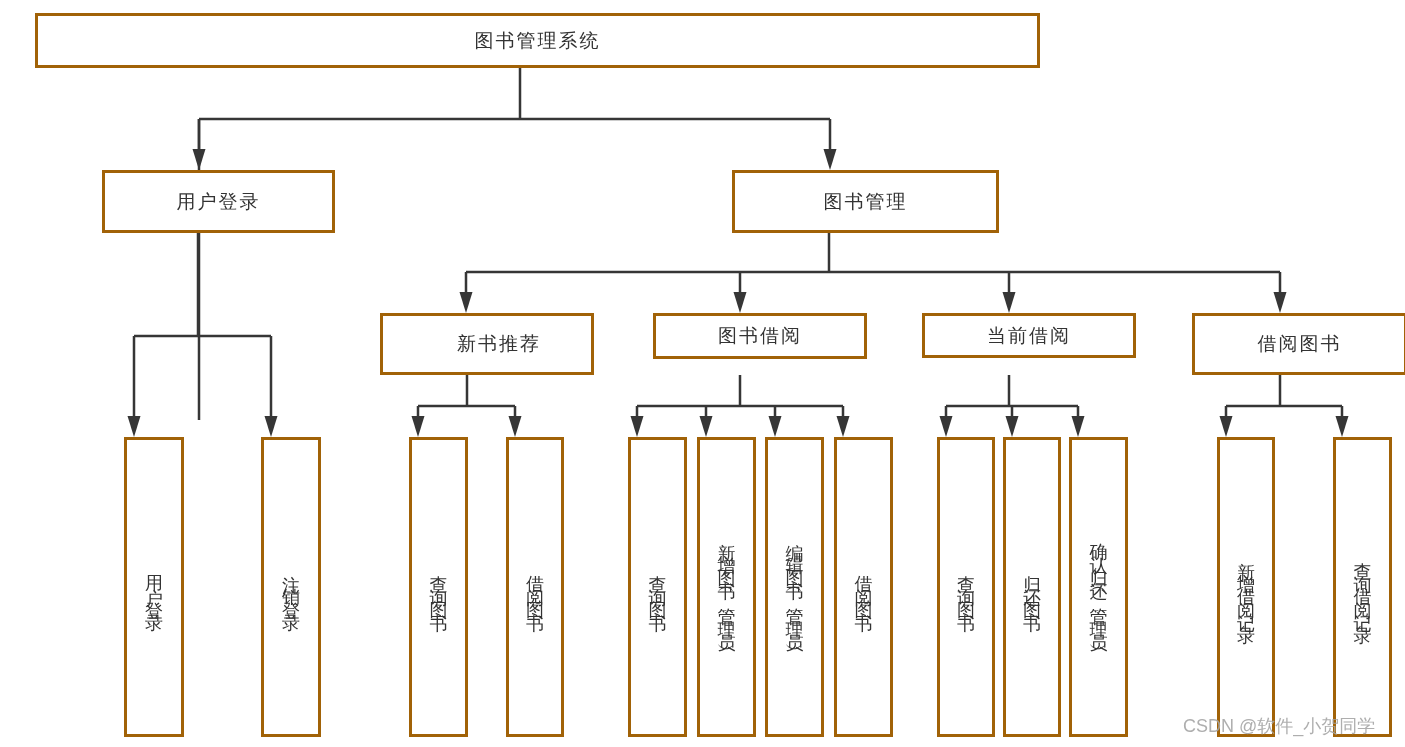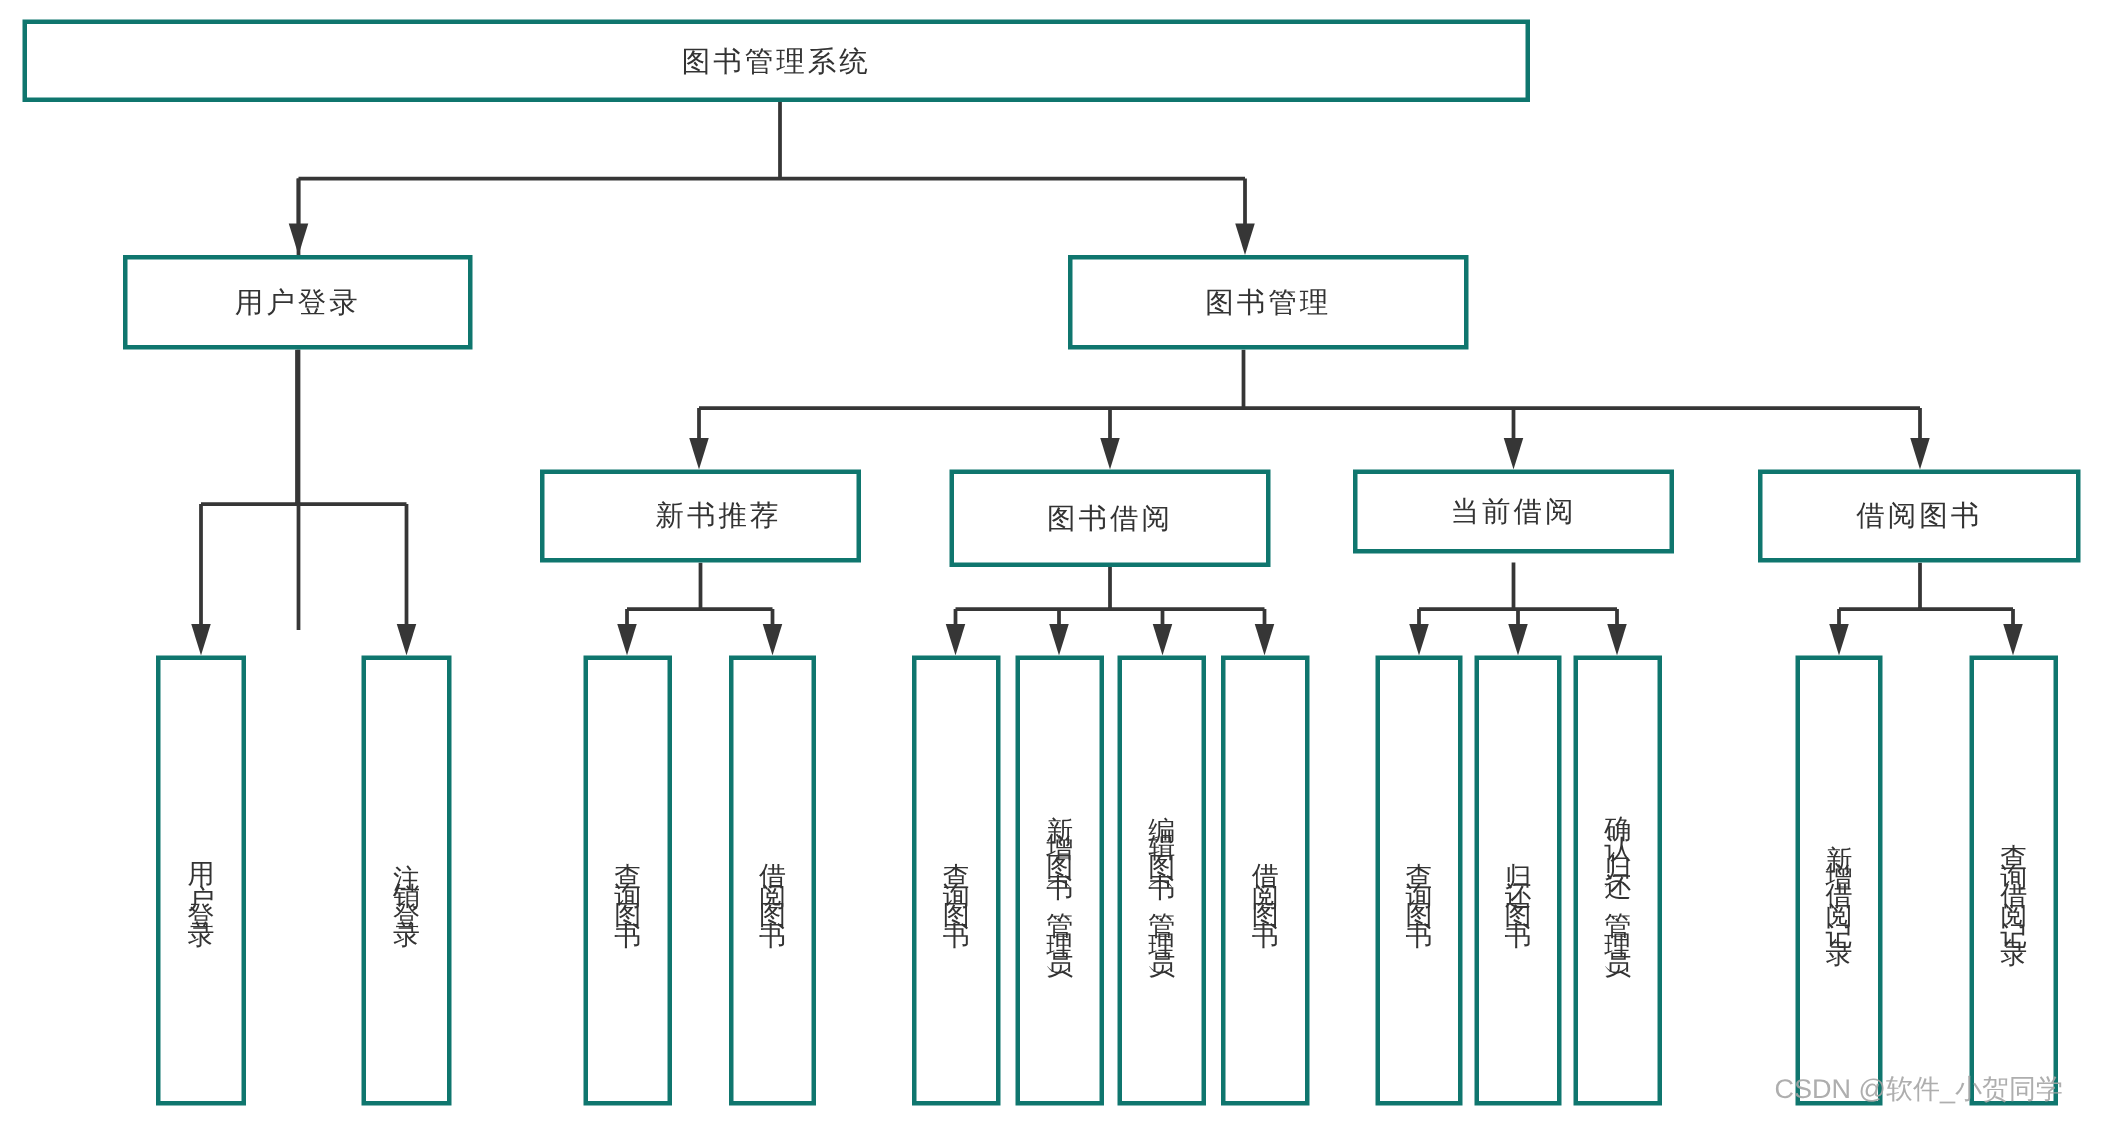--- a/index.html
+++ b/index.html
@@ -14,46 +14,47 @@
   }
   .wires {
     position: absolute;
     left: 0; top: 0;
     z-index: 0;
   }
   .box {
     position: absolute;
     box-sizing: border-box;
     background: #ffffff;
-    border: 3px solid #0f766e;
+    border: 3px solid #a16207;
     display: flex;
     align-items: center;
     justify-content: center;
     z-index: 1;
+    margin-left: 20px;
   }
   .box .hlabel {
     font-size: 19px;
     letter-spacing: 2px;
     white-space: nowrap;
   }
   .vbox .vlabel {
     writing-mode: vertical-rl;
     text-orientation: mixed;
     font-size: 18px;
     letter-spacing: 13px;
     line-height: 1;
     white-space: nowrap;
   }
   
   .b-root      { left: 15px;   top: 13px;  width: 1005px; height: 55px; }
   .b-login     { left: 82px;   top: 170px; width: 233px;  height: 63px; }
   .b-mgmt      { left: 712px;  top: 170px; width: 267px;  height: 63px; }
   .b-newbook   { left: 360px;  top: 313px; width: 214px;  height: 62px; padding-left: 24px; }
-  .b-borrow    { left: 633px;  top: 313px; width: 214px;  height: 65px; }
-  .b-current   { left: 902px;  top: 313px; width: 214px;  height: 56px; }
+  .b-borrow    { left: 633px;  top: 313px; width: 214px;  height: 46px; }
+  .b-current   { left: 902px;  top: 313px; width: 214px;  height: 45px; }
   .b-record    { left: 1172px; top: 313px; width: 215px;  height: 62px; }
   .b-ul-login  { left: 104px;  top: 437px; width: 60px; height: 300px; }
   .b-ul-logout { left: 241px;  top: 437px; width: 60px; height: 300px; }
   .b-nb-query  { left: 389px;  top: 437px; width: 59px; height: 300px; }
   .b-nb-borrow { left: 486px;  top: 437px; width: 58px; height: 300px; }
   .b-bb-query  { left: 608px;  top: 437px; width: 59px; height: 300px; }
   .b-bb-add    { left: 677px;  top: 437px; width: 59px; height: 300px; }
   .b-bb-edit   { left: 745px;  top: 437px; width: 59px; height: 300px; }
   .b-bb-borrow { left: 814px;  top: 437px; width: 59px; height: 300px; }
   .b-cb-query  { left: 917px;  top: 437px; width: 58px; height: 300px; }

